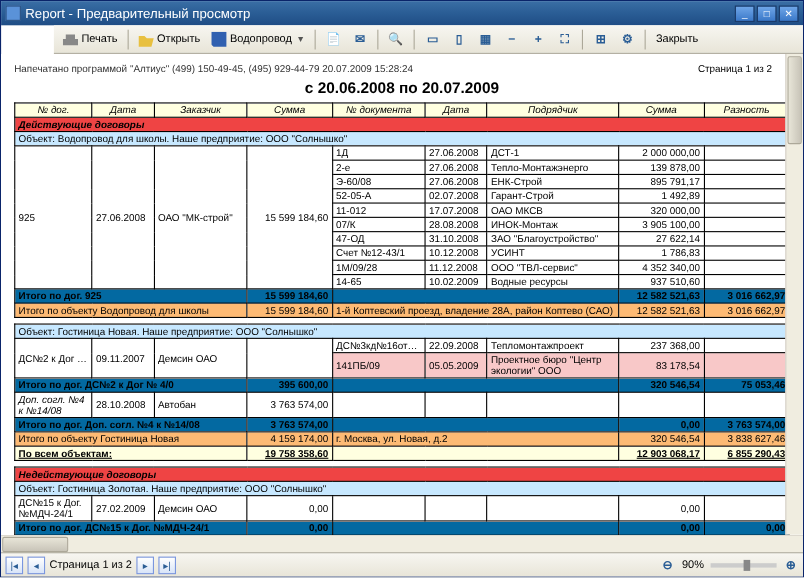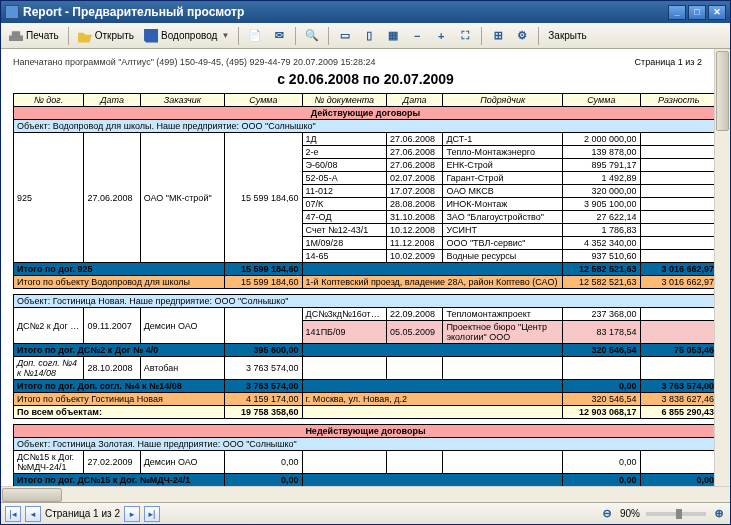--- a/index.html
+++ b/index.html
@@ -1,45 +1,45 @@
 <!DOCTYPE html>
 <html><head>
 <meta charset="utf-8">
 <style>
   * { box-sizing: border-box; }
   html, body { margin:0; padding:0; font-family: Tahoma, Arial, sans-serif; font-size:10px; background:#ece9d8; }
   .window { width:731px; height:525px; display:flex; flex-direction:column; border:1px solid #0a246a; background:#fff; }
-  .titlebar { height:22px; background:linear-gradient(to bottom,#3a6ea5 0%,#2a5d95 50%,#1f4d85 100%); color:#fff; display:flex; align-items:center; padding:0 4px; font-size:12px; font-weight:bold; }
+  .titlebar { height:22px; background:linear-gradient(to bottom,#3a6ea5 0%,#2a5d95 50%,#1f4d85 100%); color:#fff; display:flex; align-items:center; padding:0 4px; font-size:12px; font-weight:normal; }
   .titlebar .icon { width:14px; height:14px; margin-right:4px; background:#5a92d8; border:1px solid #2a5080; }
   .titlebar .spacer { flex:1; }
   .winbtn { width:18px; height:15px; margin-left:2px; background:linear-gradient(#6fa6e8,#3a78c8); border:1px solid #1a3a6a; color:#fff; font-size:9px; display:flex; align-items:center; justify-content:center; font-family:Arial; }
-  .toolbar { height:26px; background:linear-gradient(#f7f6f1,#e8e5d8); border-bottom:1px solid #aca899; display:flex; align-items:center; padding:0 4px; gap:2px; }
+  .toolbar { height:26px; background:linear-gradient(#f7f6f1,#e8e5d8); border-bottom:1px solid #aca899; display:flex; align-items:center; padding:0 4px; gap:2px;margin-left:48px; }
   .tbtn { display:flex; align-items:center; gap:3px; padding:2px 4px; font-size:10px; color:#000; }
   .tico { width:14px; height:14px; display:inline-block; }
   .i-print { background:#888; clip-path: polygon(20% 20%, 80% 20%, 80% 50%, 100% 50%, 100% 90%, 0% 90%, 0% 50%, 20% 50%);}
   .i-open { background:#e8c040; clip-path: polygon(0% 30%, 40% 30%, 55% 45%, 100% 45%, 85% 100%, 0% 100%);}
   .i-save { background:#3060b0; clip-path: polygon(0 0,100% 0,100% 100%,15% 100%,0 85%);}
   .sep { width:1px; height:18px; background:#aca899; margin:0 3px; }
   .caret { font-size:8px; color:#555; margin-left:1px; }
   .i-sm { width:14px; height:14px; display:inline-flex; align-items:center; justify-content:center; font-size:11px; color:#2a5d95; font-weight:bold; }
   .content { flex:1; overflow:auto; background:#fff; position:relative; }
   .page { padding:8px 12px 20px 12px; }
   .gen { font-size:9px; color:#333; margin-bottom:4px; }
   .pagenum { position:absolute; right:28px; top:8px; font-size:9px; }
   h1.rtitle { text-align:center; font-size:12px; font-weight:bold; margin:2px 0 0 0; }
   h2.rsub { text-align:center; font-size:14px; font-weight:bold; margin:0 0 6px 0; }
   table.report { width:100%; border-collapse:collapse; table-layout:fixed;padding-left:24px; }
   table.report th, table.report td { border:1px solid #000; padding:1px 3px; font-size:9px; overflow:hidden; white-space:nowrap; text-overflow:ellipsis; }
   table.report th { background:#ffffe0; font-style:italic; font-weight:normal; text-align:center; }
-  .section-hdr td { background:#fca5a5; text-align:center; font-weight:bold; color:#000; }
+  .section-hdr td { background:#ef4444; font-style:italic; font-weight:bold; color:#000; }
   .obj-row td { background:#c7e8ff; font-weight:normal; }
   .pink td { background:#f8c8c8; }
   .subtotal td { background:#0369a1; font-weight:bold; }
   .objtotal td { background:#fdba74; font-weight:normal; }
-  .grandtotal td { background:#ffffe0; font-weight:bold; }
+  .grandtotal td { background:#ffffe0; font-weight:bold;text-decoration:underline; }
   .num { text-align:right; }
   .statusbar { height:22px; background:linear-gradient(#f7f6f1,#e8e5d8); border-top:1px solid #aca899; display:flex; align-items:center; font-size:10px; padding:0 4px; gap:4px; }
   .navbtn { width:16px; height:16px; border:1px solid #7a96df; background:linear-gradient(#fff,#d8e4f8); color:#2a5d95; font-size:9px; display:flex; align-items:center; justify-content:center; }
   .zoombar { margin-left:auto; display:flex; align-items:center; gap:6px; }
   .zoomtrack { width:60px; height:4px; background:#ccc; position:relative; }
   .zoomthumb { position:absolute; top:-3px; left:30px; width:6px; height:10px; background:#888; }
   .scrollbar-v { position:absolute; right:0; top:0; bottom:0; width:16px; background:#f0ede0; border-left:1px solid #d4d0c8; }
   .scrollbar-v .thumb { position:absolute; left:1px; right:1px; top:2px; height:80px; background:linear-gradient(90deg,#e8e5d8,#c8c4b8); border:1px solid #aca899; border-radius:2px; }
   .scrollbar-h { height:16px; background:#f0ede0; border-top:1px solid #d4d0c8; display:flex; }
   .scrollbar-h .thumb { width:60px; height:14px; margin:1px; background:linear-gradient(#e8e5d8,#c8c4b8); border:1px solid #aca899; border-radius:2px; }

